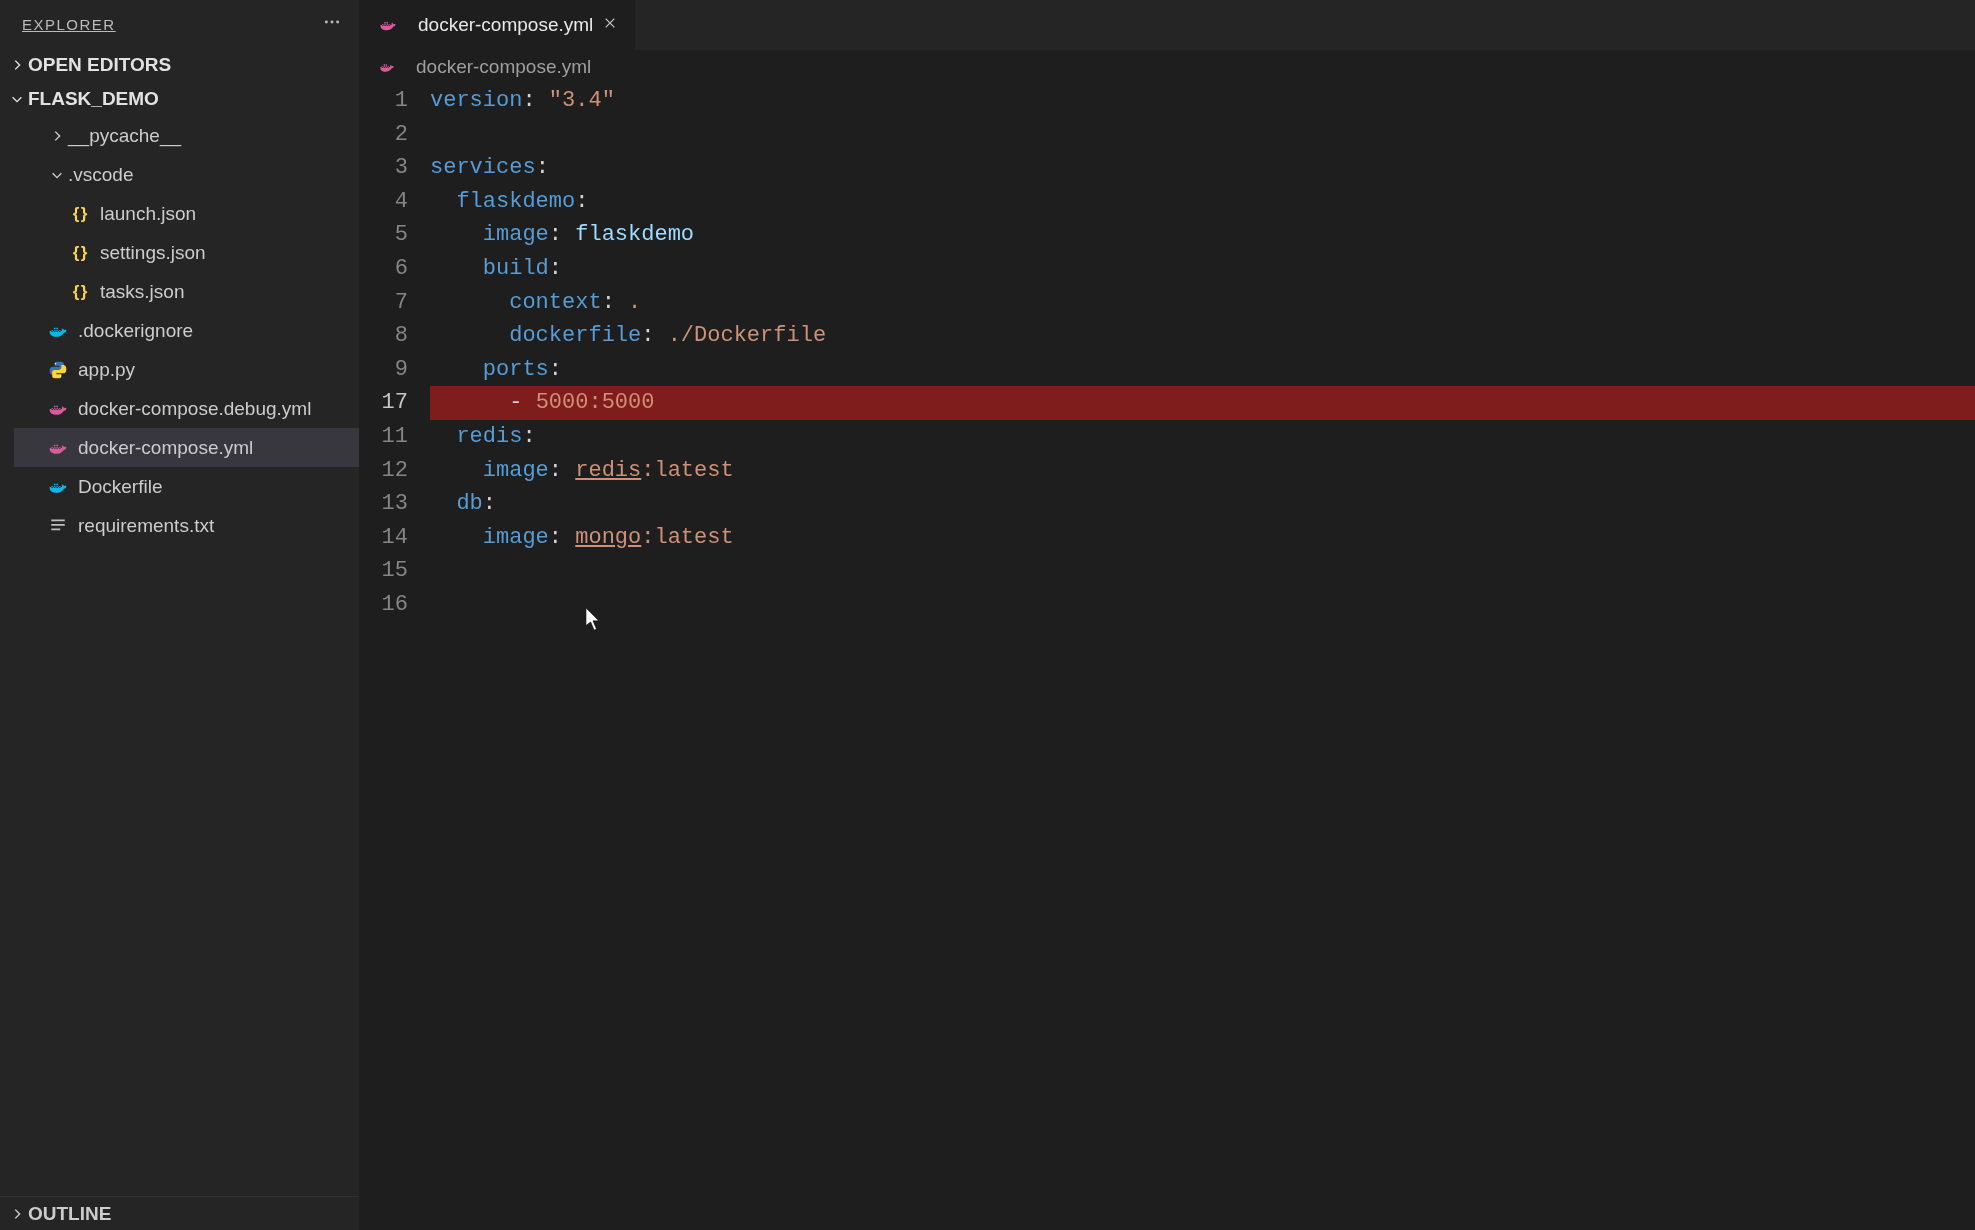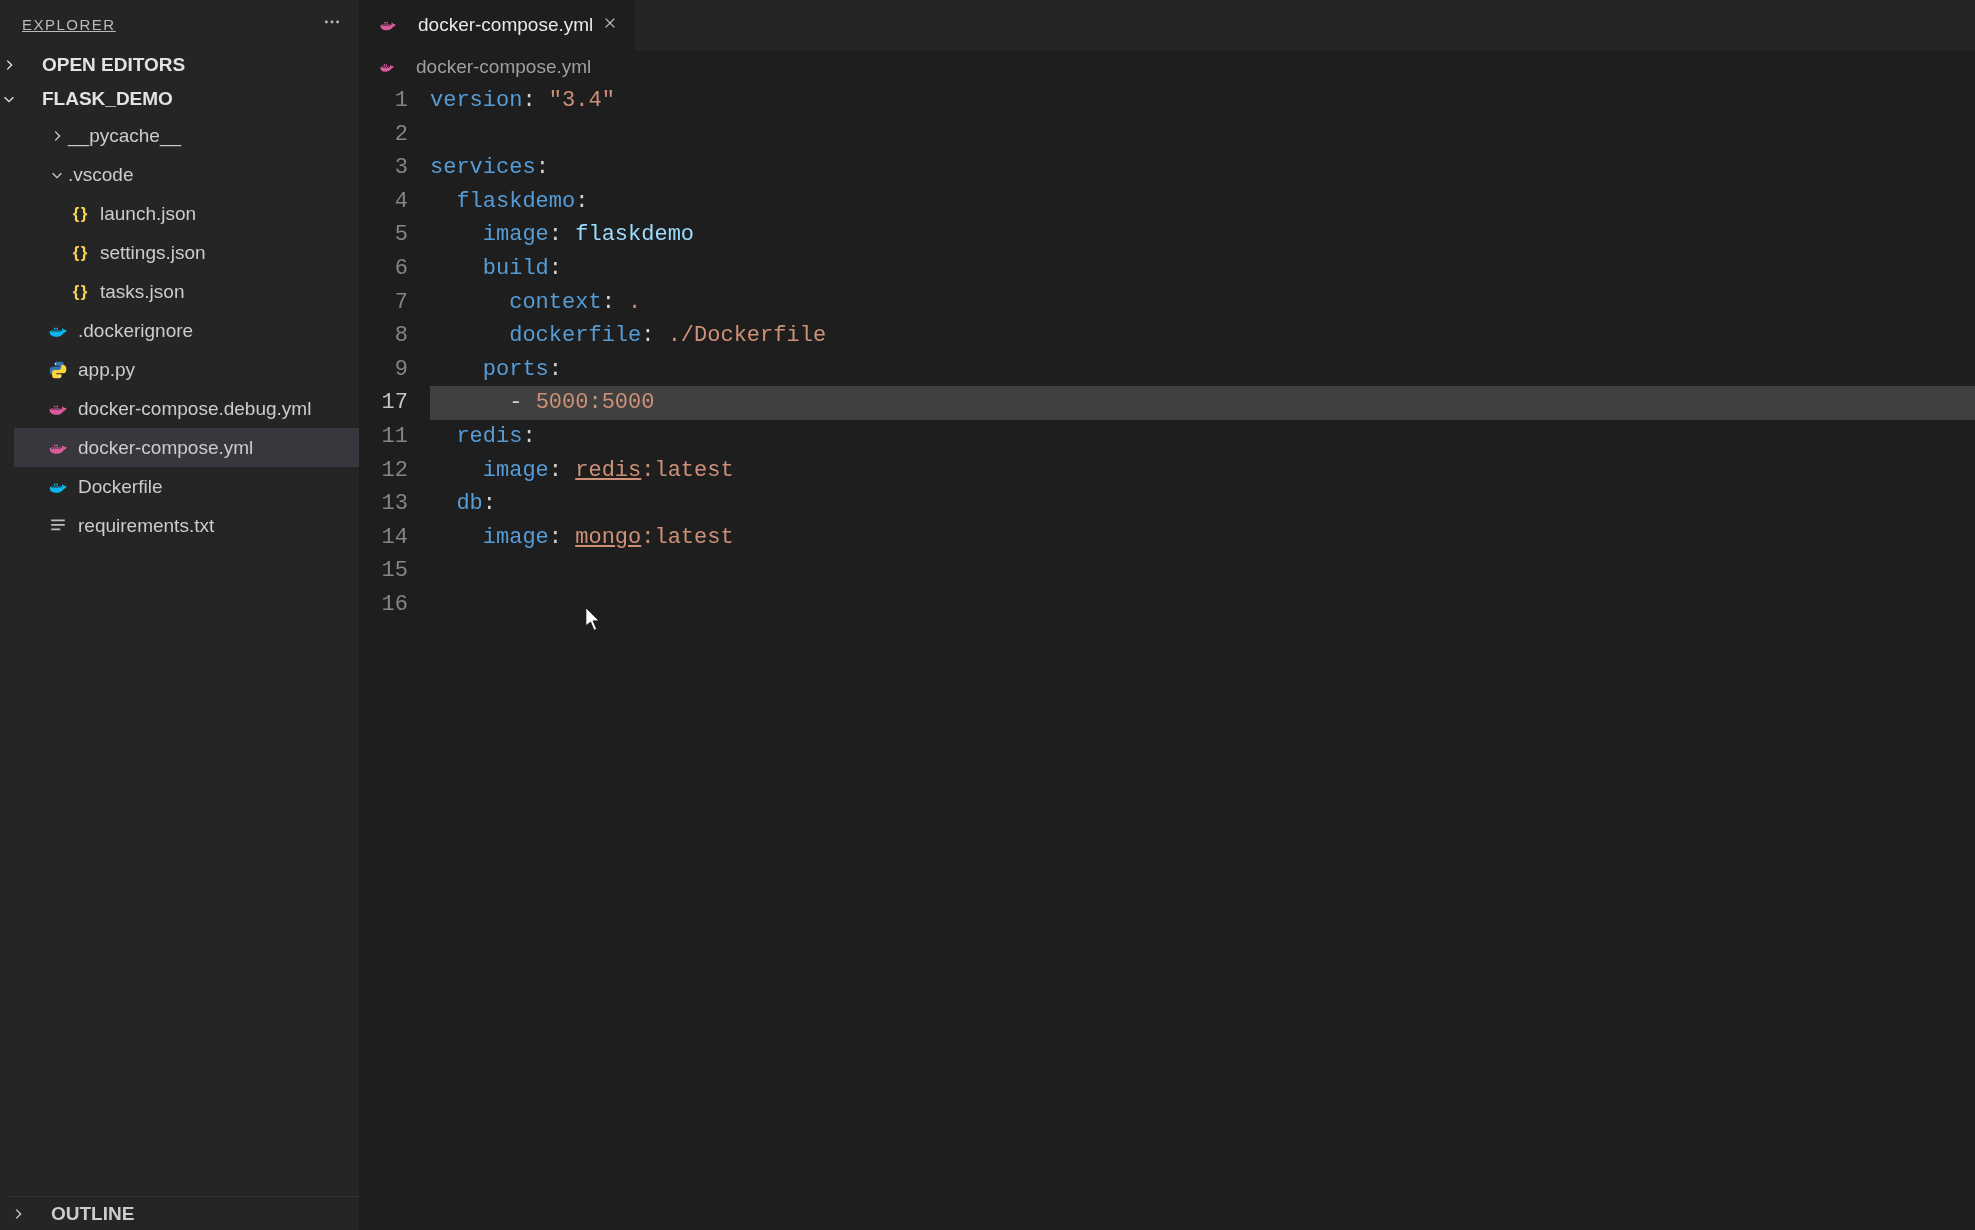--- a/index.html
+++ b/index.html
@@ -38,23 +38,23 @@
   .sb-more {
     color: #bbbbbb;
     font-size: 20px;
     cursor: pointer;
   }
 
   .sb-section-line {
     display: flex;
     align-items: center;
     height: 34px;
+    padding-left: 8px;
     cursor: pointer;
     color: #cccccc;
-    gap: 22px;
   }
   .sb-section-line.bold { font-weight: 700; color: #e2e2e2; }
   .chev {
     width: 18px;
     height: 18px;
     display: inline-flex;
     align-items: center;
     justify-content: center;
     margin-right: 2px;
   }
@@ -83,21 +83,20 @@
   .json-ico { color:#fcd34d; font-weight:700; font-size:17px;}
   .whale-ico { color:#0db7ed; }
   .whale-ico.pink { color:#d85b9c; }
   .py-ico { color:#3776ab; }
   .lines-ico { color:#bfbfbf; }
 
   .tree-row.active { background:#37373d; }
 
   .sb-bottom {
     margin-top: auto;
-    margin-left: 9px;
   }
   .sb-bottom .sb-section-line { border-top:1px solid #333; font-weight:700; }
 
   
   .main {
     flex: 1;
     display: flex;
     flex-direction: column;
     background: #1e1e1e;
   }
@@ -145,21 +144,21 @@
   .gutter .current { color: #c6c6c6; }
 
   .code {
     flex: 1;
     position: relative;
   }
   .code-line {
     height: 33.6px;
     white-space: pre;
   }
-  .code-line.current { background:#404040; }
+  .code-line.current { background:#7f1d1d; }
 
   
   .k  { color: #569cd6; }        
   .s  { color: #ce9178; }        
   .v  { color: #9cdcfe; }        
   .p  { color: #d4d4d4; }        
   .link { color:#ce9178; text-decoration: underline; text-decoration-color:#ce9178; }
 
   
   .cursor-img {

